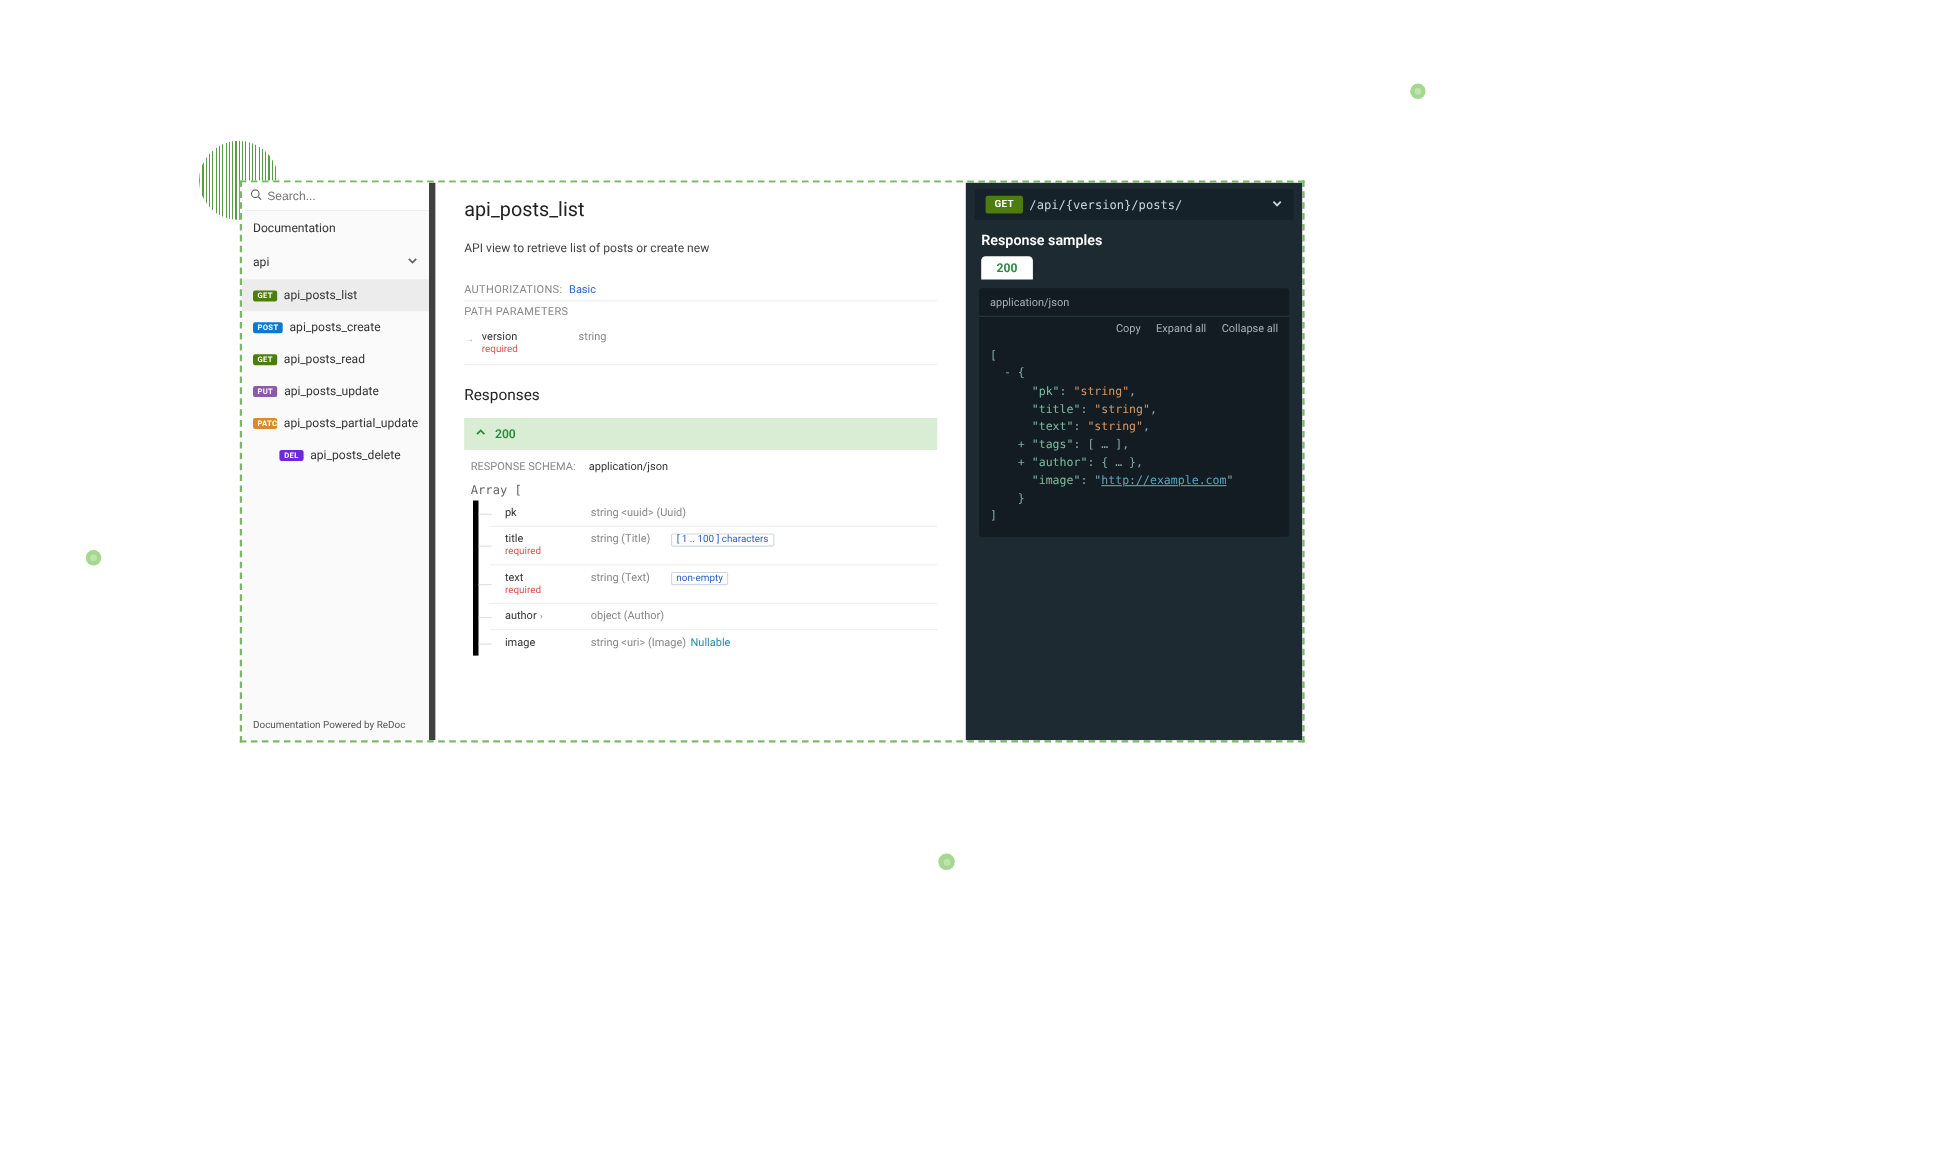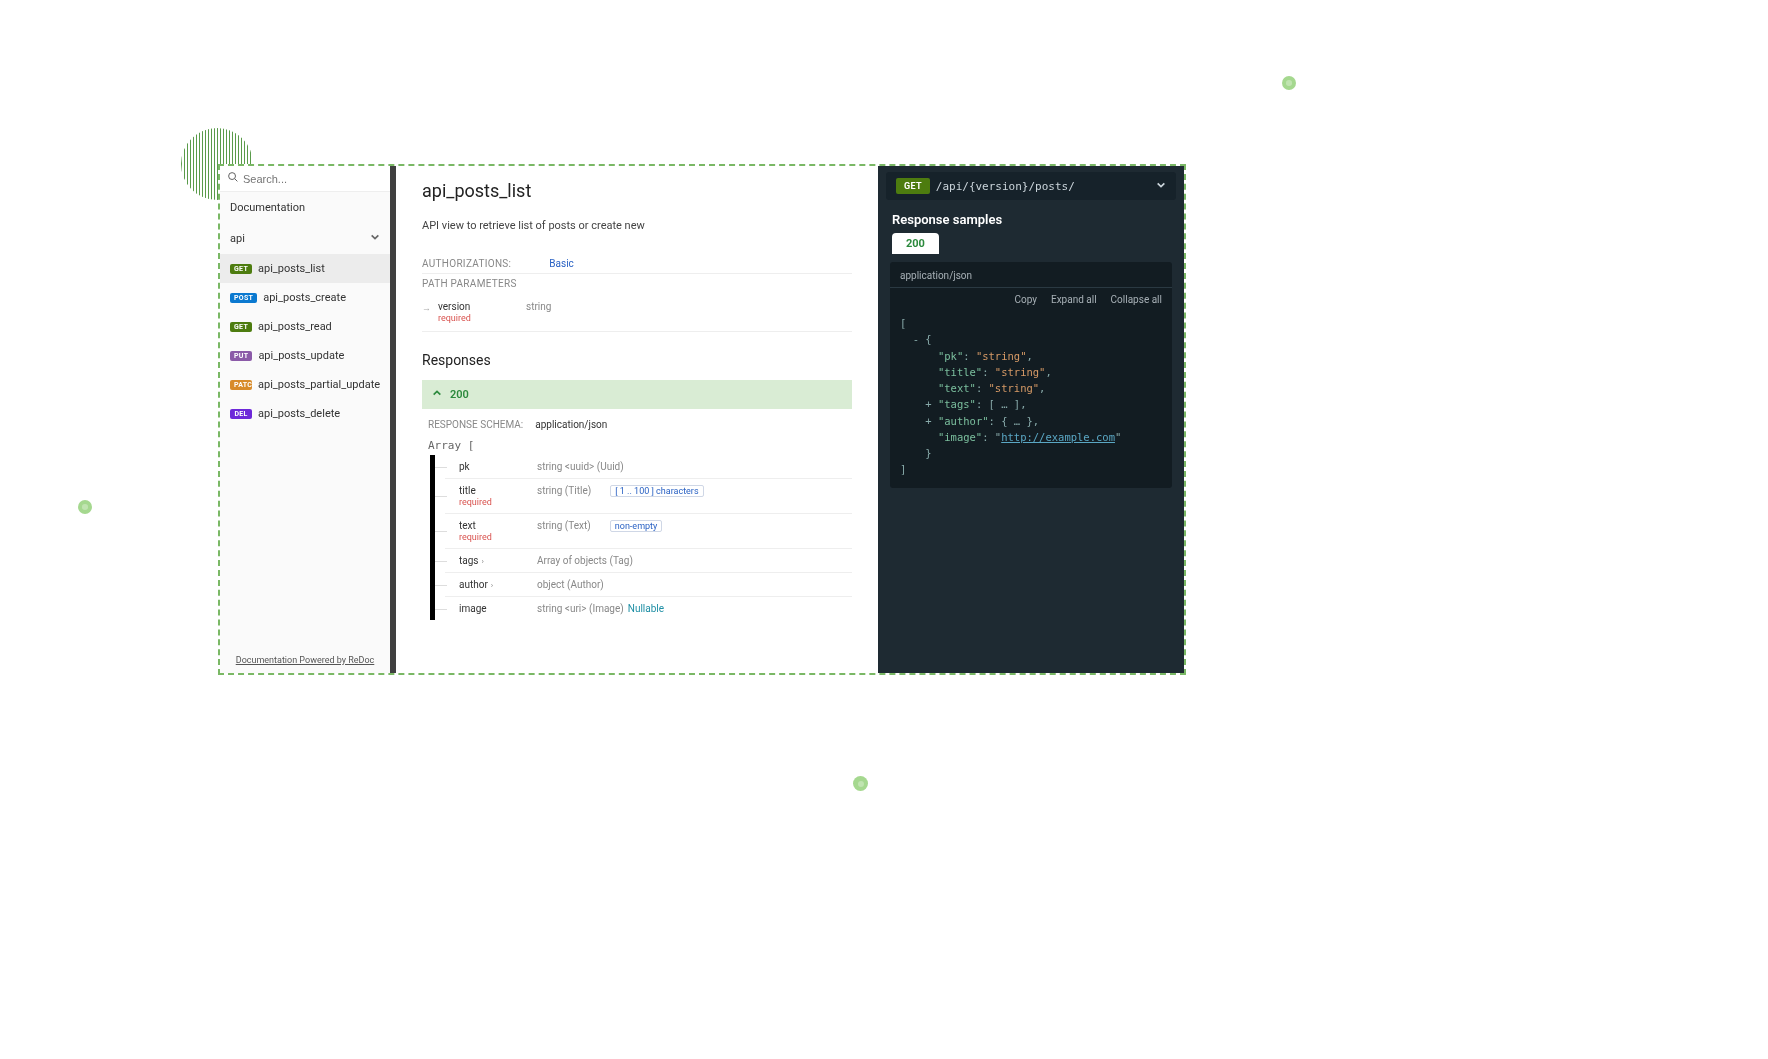--- a/index.html
+++ b/index.html
@@ -79,38 +79,38 @@
     padding: 8px 10px;
     cursor: pointer;
   }
   .nav-item.active { background: #ececec; }
   .method-badge {
     font-size: 7px; font-weight: 700; color: #fff;
     padding: 1px 4px; border-radius: 2px; letter-spacing: .3px;
     min-width: 22px; text-align:center;
   }
   .m-get { background:#4d7c0f; } .m-post{background:#0b79d0;} .m-put{background:#8b5aa8;}
-  .m-patch{background:#d88b2a;} .m-del{background:#6d28d9;}
+  .m-patch{background:#d88b2a;} .m-del{background:#6d28d9;margin-left:24px;}
   .footer-link {
     margin-top: auto;
-    padding: 8px 10px; font-size: 9px; color:#555; text-decoration: underline; text-align: center;
+    padding: 8px 10px; font-size: 9px; color:#555; 
   }
 
   
   .main {
     flex: 1;
     padding: 14px 26px;
     font-size: 11px;
     color: #333;
     background:#fff;
     overflow: hidden;
   }
   .main h1 { font-size: 18px; font-weight: 400; color:#222; margin-bottom: 18px;}
   .subtitle { font-size: 11px; color:#444; margin-bottom: 22px;}
-  .meta-row { display:flex; gap:38px; font-size:10px; padding: 4px 0; border-bottom:1px solid #eee;}
+  .meta-row { display:flex; gap:6px; font-size:10px; padding: 4px 0; border-bottom:1px solid #eee;}
   .meta-row.noborder { border-bottom:none; }
   .meta-label { color:#888; letter-spacing:.3px; font-size:10px; min-width:82px;}
   .meta-link { color:#2a62c4; }
   .param-row {
     display:flex; gap:22px; font-size:10px; padding:8px 0; border-bottom:1px solid #eee;
   }
   .param-name-col { width:82px; padding-left:16px; position:relative;}
   .param-name-col .arrow { position:absolute; left:0; top:2px; color:#aaa; font-size:9px;}
   .param-name { color:#333; }
   .required { color:#d9534f; font-size:9px; display:block; margin-top:1px;}
@@ -269,24 +269,20 @@
           <div class="sname-col"><span class="sname">pk</span></div>
           <div class="stype-col"><span>string &lt;uuid&gt; (Uuid)</span></div>
         </div>
         <div class="srow">
           <div class="sname-col"><span class="sname">title</span><span class="required">required</span></div>
           <div class="stype-col"><span>string (Title)</span><span class="blue-pill">[ 1 .. 100 ] characters</span></div>
         </div>
         <div class="srow">
           <div class="sname-col"><span class="sname">text</span><span class="required">required</span></div>
           <div class="stype-col"><span>string (Text)</span><span class="blue-pill">non-empty</span></div>
-        </div>
-        <div class="srow">
-          <div class="sname-col"><span class="sname">tags</span><span class="expand-caret">›</span></div>
-          <div class="stype-col"><span>Array of objects (Tag)</span></div>
         </div>
         <div class="srow">
           <div class="sname-col"><span class="sname">author</span><span class="expand-caret">›</span></div>
           <div class="stype-col"><span>object (Author)</span></div>
         </div>
         <div class="srow">
           <div class="sname-col"><span class="sname">image</span></div>
           <div class="stype-col"><span>string &lt;uri&gt; (Image)</span><span class="nullable">Nullable</span></div>
         </div>
       </div>

